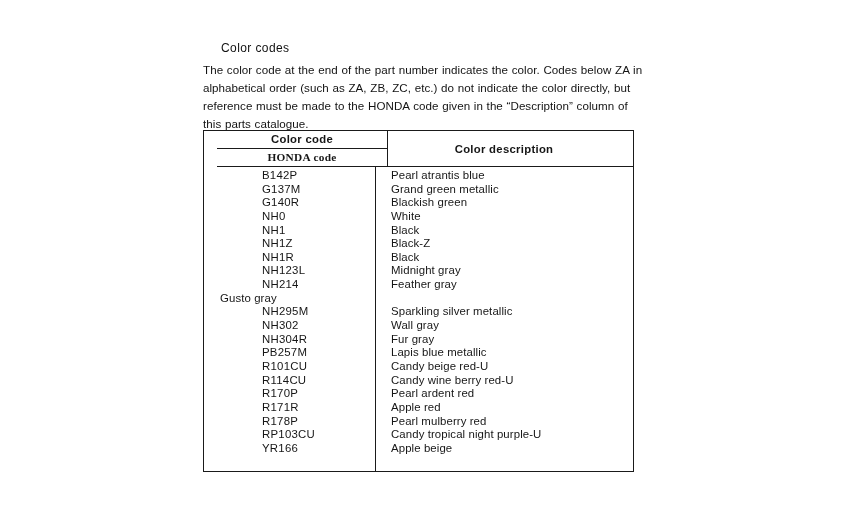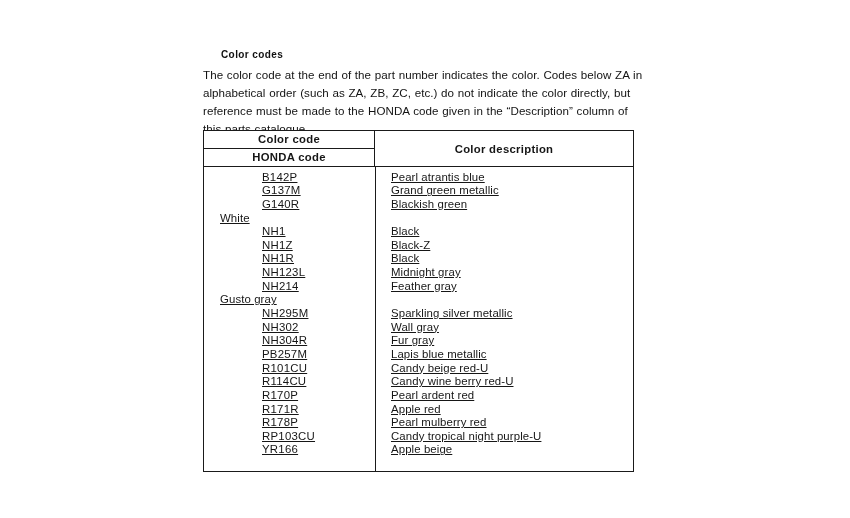--- a/index.html
+++ b/index.html
@@ -25,24 +25,24 @@
   }
 
   
   .intro {
     position: absolute;
     left: 203px;
     top: 41px;
     width: 446px;
   }
   .section-heading {
-    font-size: 10px;
-    font-weight: 700;
+    font-size: 12px;
+    font-weight: 400;
     letter-spacing: 0.4px;
-    margin: 8px 0 6px 18px;
+    margin: 0 0 6px 18px;
     color: #111;
   }
   .intro-paragraph {
     font-size: 11.6px;
     line-height: 18px;
     margin: 0;
     color: #131313;
     letter-spacing: 0.05px;
     white-space: pre-wrap;
     word-spacing: 0.4px;
@@ -59,21 +59,21 @@
     box-sizing: border-box;
     background: #fff;
   }
 
   .thead {
     position: relative;
     height: 36px;
   }
   .th-code-stack {
     position: absolute;
-    left: 0;
+    left: 13px;
     top: 0;
     width: 171px;
     height: 36px;
     border-right: 1.4px solid #1a1a1a;
     box-sizing: border-box;
     text-align: center;
   }
   .th-colorcode {
     height: 18px;
     border-bottom: 1.2px solid #1a1a1a;
@@ -90,20 +90,21 @@
     height: 18px;
     border-bottom: 1.4px solid #1a1a1a;
     box-sizing: border-box;
     display: flex;
     align-items: center;
     justify-content: center;
     font-size: 11.3px;
     font-weight: 700;
     letter-spacing: 0.3px;
     padding-bottom: 1px;
+    font-family: Liberation Serif, serif;
   }
   .th-description {
     position: absolute;
     left: 171px;
     top: 0;
     right: 0;
     height: 36px;
     border-bottom: 1.4px solid #1a1a1a;
     box-sizing: border-box;
     display: flex;
@@ -128,22 +129,21 @@
   }
   .rows {
     position: absolute;
     left: 0;
     top: 2px;
     right: 0;
   }
   .trow {
     height: 13.65px;
     display: flex;
-    align-items: flex-end;
-    text-decoration: underline;
+    align-items: flex-start;
   }
   .cell-code {
     width: 171px;
     box-sizing: border-box;
     padding-left: 58px;
     font-size: 11.4px;
     letter-spacing: 0.25px;
     white-space: nowrap;
   }
   .cell-desc {
@@ -184,20 +184,21 @@
           </div>
           <div class="trow">
             <div class="cell-code">G137M</div>
             <div class="cell-desc">Grand green metallic</div>
           </div>
           <div class="trow">
             <div class="cell-code">G140R</div>
             <div class="cell-desc">Blackish green</div>
           </div>
           <div class="trow">
+            <div class="cell-code">NH0</div>
             <div class="cell-desc">White</div>
           </div>
           <div class="trow">
             <div class="cell-code">NH1</div>
             <div class="cell-desc">Black</div>
           </div>
           <div class="trow">
             <div class="cell-code">NH1Z</div>
             <div class="cell-desc">Black-Z</div>
           </div>

